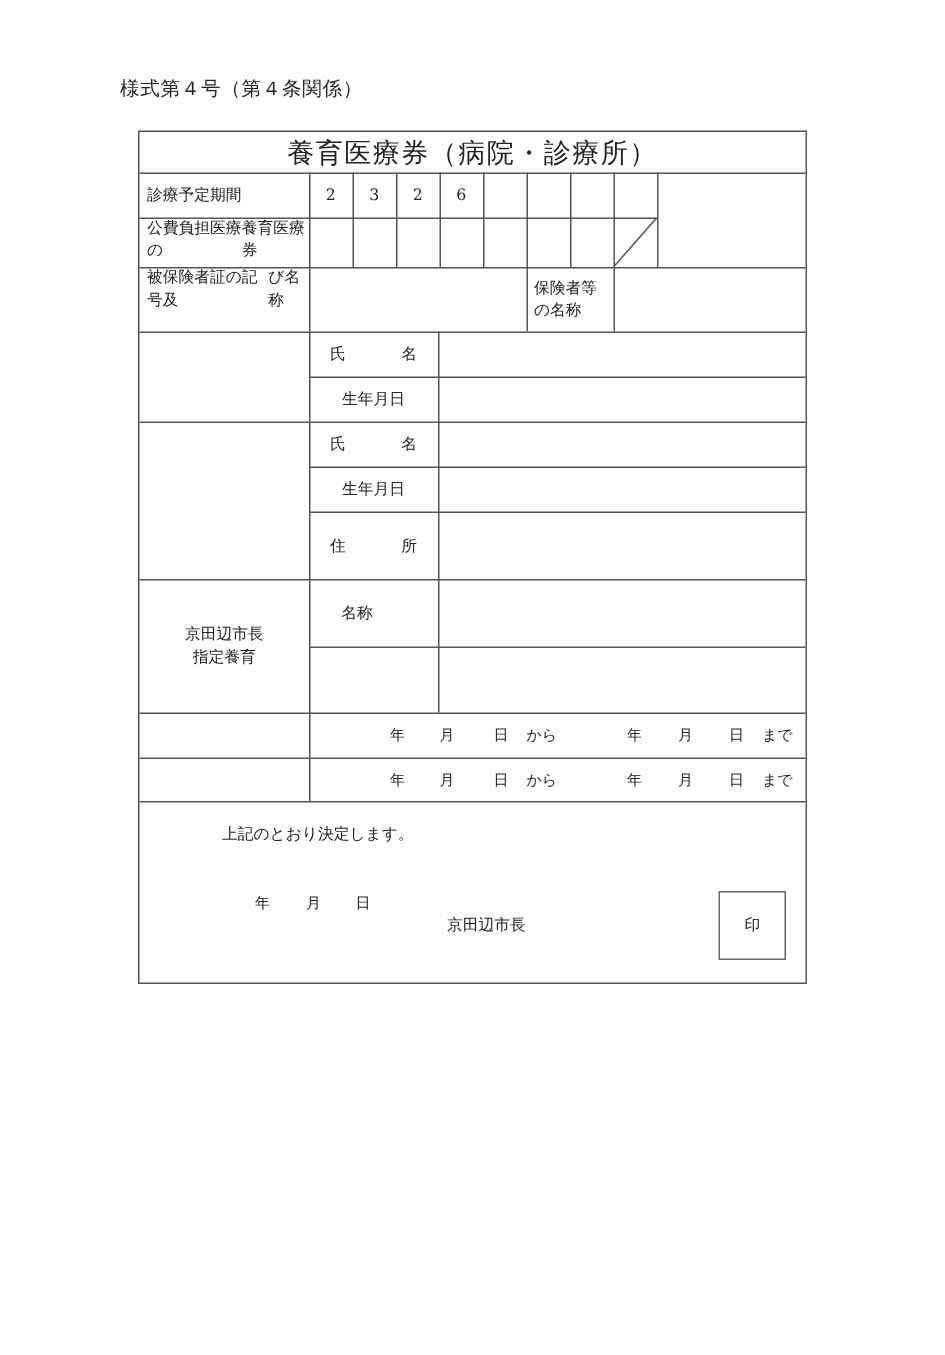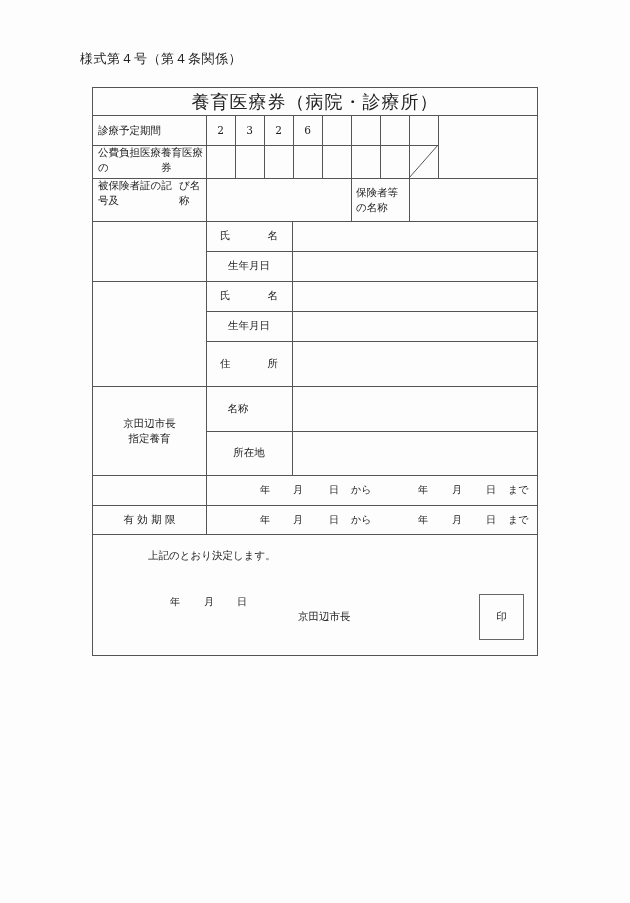--- a/index.html
+++ b/index.html
@@ -112,35 +112,33 @@
     <span>所</span>
   </div>
   <div class="cell l" style="left:199px; top:253px; width:245px; height:45px;"></div>
 
   <div class="cell c" style="left:0; top:298px; width:113px; height:89px; flex-direction:column; line-height:15px;">
     <span>京田辺市長</span>
     <span>指定養育</span>
   </div>
   <div class="cell c" style="left:102px; top:298px; width:86px; height:45px;">名称</div>
   <div class="cell l" style="left:199px; top:298px; width:245px; height:45px;"></div>
-  <div class="cell c" style="left:113px; top:343px; width:86px; height:44px;">所在地</div>
   <div class="cell l" style="left:199px; top:343px; width:245px; height:44px;"></div>
 
   <div class="cell date" style="left:113px; top:387px; width:331px; height:30px;">
     <span style="position:absolute; left:54px;">年</span>
     <span style="position:absolute; left:87px;">月</span>
     <span style="position:absolute; left:123px;">日</span>
     <span style="position:absolute; left:145px;">から</span>
     <span style="position:absolute; left:212px;">年</span>
     <span style="position:absolute; left:246px;">月</span>
     <span style="position:absolute; left:280px;">日</span>
     <span style="position:absolute; left:302px;">まで</span>
   </div>
 
-  <div class="cell c" style="left:0; top:417px; width:113px; height:29px;">有 効 期 限</div>
   <div class="cell date" style="left:113px; top:417px; width:331px; height:29px;">
     <span style="position:absolute; left:54px;">年</span>
     <span style="position:absolute; left:87px;">月</span>
     <span style="position:absolute; left:123px;">日</span>
     <span style="position:absolute; left:145px;">から</span>
     <span style="position:absolute; left:212px;">年</span>
     <span style="position:absolute; left:246px;">月</span>
     <span style="position:absolute; left:280px;">日</span>
     <span style="position:absolute; left:302px;">まで</span>
   </div>

